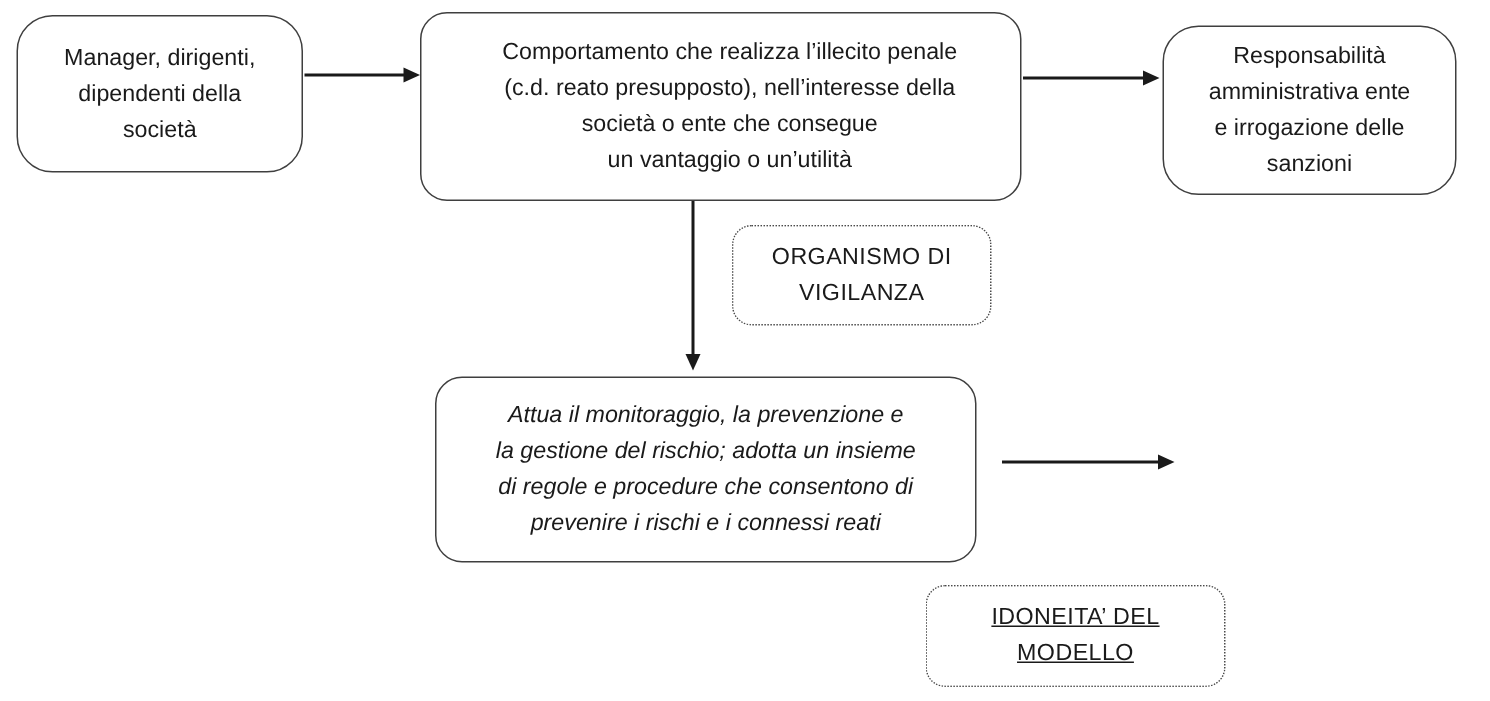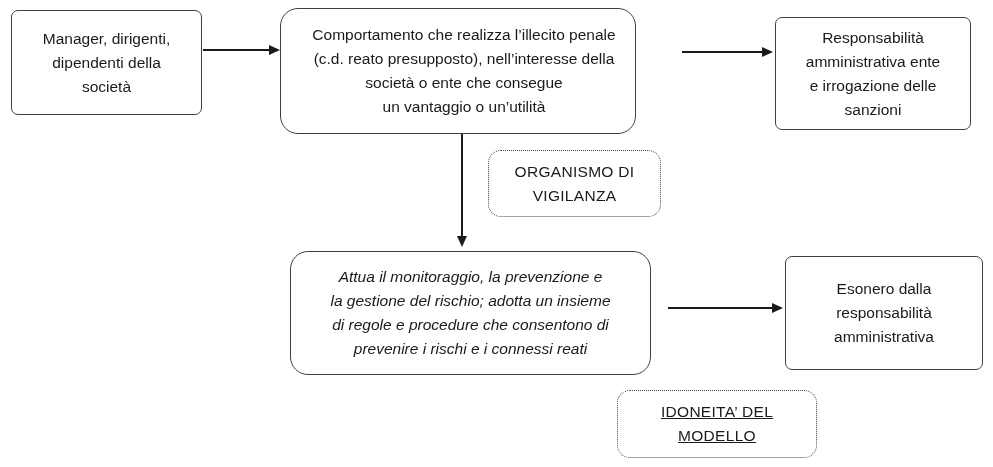--- a/index.html
+++ b/index.html
@@ -13,21 +13,21 @@
     height: 467px;
     background: #ffffff;
     font-family: "Liberation Sans", sans-serif;
     color: #1a1a1a;
     overflow: hidden;
   }
   .box {
     position: absolute;
     box-sizing: border-box;
     border: 1.5px solid #3f3f3f;
-    border-radius: 7px;
+    border-radius: 24px;
     background: #ffffff;
     display: flex;
     align-items: center;
     justify-content: center;
     text-align: center;
     font-size: 15.5px;
     line-height: 24px;
     white-space: pre-line;
     padding: 2px 8px;
   }
@@ -57,21 +57,21 @@
   }
   .head-down {
     position: absolute;
     width: 0; height: 0;
     border-left: 5.5px solid transparent;
     border-right: 5.5px solid transparent;
     border-top: 11px solid #1a1a1a;
   }
   
   #box-manager        { left: 11px;  top: 10px;  width: 191px; height: 105px; }
-  #box-comportamento  { left: 280px; top: 8px;   width: 356px; height: 126px; border-radius: 18px; padding-left: 20px; }
+  #box-comportamento  { left: 280px; top: 8px;   width: 401px; height: 126px; border-radius: 18px; padding-left: 20px; }
   #box-responsabilita { left: 775px; top: 17px;  width: 196px; height: 113px; }
   #box-attua          { left: 290px; top: 251px; width: 361px; height: 124px; border-radius: 18px; font-style: italic; }
   #box-esonero        { left: 785px; top: 256px; width: 198px; height: 114px; }
   #label-organismo    { left: 488px; top: 150px; width: 173px; height: 67px; }
   #label-idoneita     { left: 617px; top: 390px; width: 200px; height: 68px; text-decoration: underline; }
   
   #arrow-1-line { left: 203px; top: 49px;  width: 67px; }
   #arrow-1-head { left: 269px; top: 44.5px; }
   #arrow-2-line { left: 682px; top: 51px;  width: 81px; }
   #arrow-2-head { left: 762px; top: 46.5px; }
@@ -97,23 +97,20 @@
   <div class="box" id="box-responsabilita">Responsabilità
 amministrativa ente
 e irrogazione delle
 sanzioni</div>
 
   <div class="box" id="box-attua">Attua il monitoraggio, la prevenzione e
 la gestione del rischio; adotta un insieme
 di regole e procedure che consentono di
 prevenire i rischi e i connessi reati</div>
 
-  <div class="box" id="box-esonero">Esonero dalla
-responsabilità
-amministrativa</div>
 
   <div class="box dotted" id="label-organismo">ORGANISMO DI
 VIGILANZA</div>
 
   <div class="box dotted" id="label-idoneita">IDONEITA’ DEL
 MODELLO</div>
 
   <div class="arrow">
     <div class="line-h" id="arrow-1-line"></div>
     <div class="head-right" id="arrow-1-head"></div>

